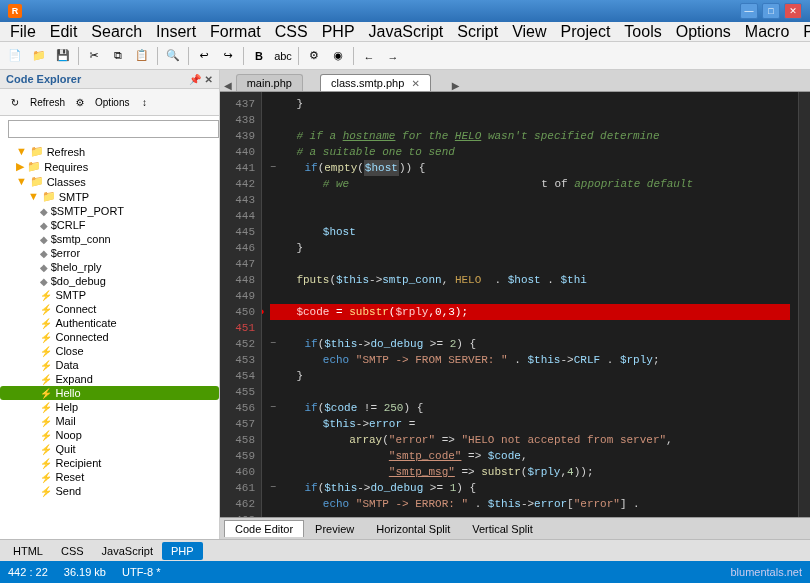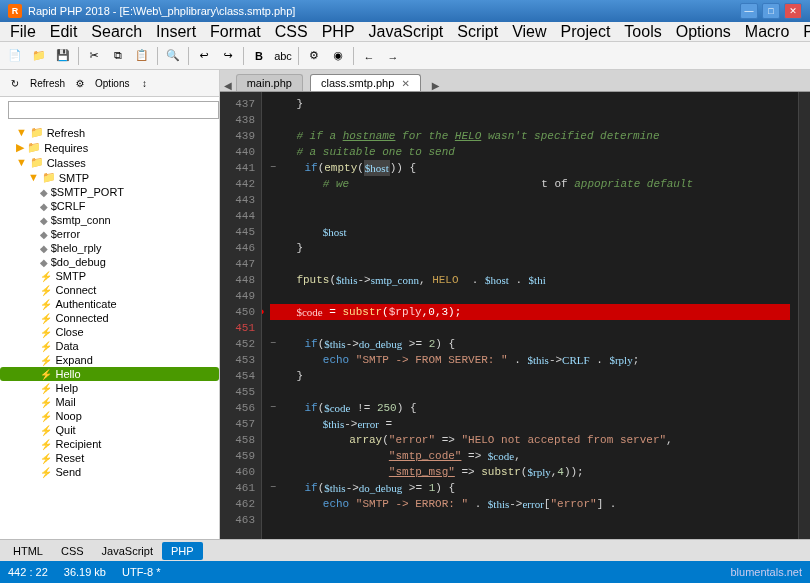--- a/index.html
+++ b/index.html
@@ -117,21 +117,21 @@
       padding: 0 4px;
     }
     .tab {
       padding: 2px 10px;
       font-size: 11px;
       border: 1px solid #aaa;
       border-bottom: none;
       background: #c8c8c8;
       cursor: pointer;
       border-radius: 3px 3px 0 0;
-      margin-right: 7px;
+      margin-right: 17px;
     }
     .tab.active { background: white; border-color: #888; }
     .tab-close { color: #666; margin-left: 4px; font-size: 10px; cursor: pointer; }
 
     .code-container {
       display: flex;
       flex: 1;
       overflow: hidden;
       position: relative;
     }
@@ -159,21 +159,21 @@
       position: relative;
     }
     .code-line { white-space: pre; height: 16px; display: flex; align-items: center; }
 
     
     .kw { color: #569cd6; }
     .fn { color: #dcdcaa; }
     .str { color: #ce9178; }
     .cm { color: #6a9955; font-style: italic; }
     .num { color: #b5cea8; }
-    .php-var { color: #9cdcfe; font-family: Liberation Serif, serif; }
+    .php-var { color: #9cdcfe; }
 
     
     .bottom-tabs {
       background: #d4d4d4;
       border-top: 1px solid #999;
       height: 22px;
       display: flex;
       align-items: center;
       padding: 0 4px;
     }
@@ -213,21 +213,20 @@
     }
 
     .code-fold { color: #888; cursor: pointer; font-size: 10px; margin-right: 2px; }
   </style>
 </head>
 <body>
 
 <div class="title-bar">
   <div class="title-bar-left">
     <div class="title-bar-icon">R</div>
-    <span>Rapid PHP 2018 - [E:\Web\_phplibrary\class.smtp.php]</span>
   </div>
   <div class="title-bar-controls">
     <div class="title-btn">—</div>
     <div class="title-btn">□</div>
     <div class="title-btn" style="background:#e05050;">✕</div>
   </div>
 </div>
 
 <div class="menu-bar">
   <span class="menu-item">File</span>
@@ -269,20 +268,24 @@
   <div class="tool-btn">⚙</div>
   <div class="tool-btn">◉</div>
   <div class="tool-sep"></div>
   <div class="tool-btn">←</div>
   <div class="tool-btn">→</div>
 </div>
 
 <div class="main-area">
 
   <div class="explorer-panel">
+    <div class="explorer-header">
+      <span style="color:#2a6099;">Code Explorer</span>
+      <span style="font-size:10px; color:#555;">📌 ✕</span>
+    </div>
     <div class="explorer-toolbar">
       <div class="tool-btn" style="font-size:10px;">↻</div>
       <span style="font-size:10px;">Refresh</span>
       <div class="tool-btn" style="font-size:10px;">⚙</div>
       <span style="font-size:10px;">Options</span>
       <div class="tool-btn" style="font-size:10px;">↕</div>
     </div>
     <div class="explorer-search">
       <input type="text" placeholder="" style="width: calc(100% - 8px); margin: 2px 4px; height: 18px; border: 1px solid rgb(170, 170, 170); padding: 0px 4px; font-size: 11px;">
     </div>
@@ -476,20 +479,26 @@
         <div class="code-line">
           <span class="code-fold">−</span>
           <span class="kw">    if</span><span>(</span><span class="php-var">$this</span><span>-&gt;</span><span class="php-var">do_debug</span><span> &gt;= </span><span class="num">1</span><span>) {</span>
         </div>
         <div class="code-line"><span>        </span><span class="kw">echo</span><span> </span><span class="str">"SMTP -&gt; ERROR: "</span><span> . </span><span class="php-var">$this</span><span>-&gt;</span><span class="php-var">error</span><span>[</span><span class="str">"error"</span><span>] .</span></div>
 
       </div>
       <div class="scrollbar-v"></div>
     </div>
 
+    <div class="bottom-tabs">
+      <div class="btm-tab active">Code Editor</div>
+      <div class="btm-tab">Preview</div>
+      <div class="btm-tab">Horizontal Split</div>
+      <div class="btm-tab">Vertical Split</div>
+    </div>
   </div>
 </div>
 
 <div style="display:flex; background:#e0e0e0; border-top:1px solid #bbb; height:22px; align-items:center; padding:0 4px;">
   <div class="lang-tab">HTML</div>
   <div class="lang-tab">CSS</div>
   <div class="lang-tab">JavaScript</div>
   <div class="lang-tab active">PHP</div>
 </div>
 

